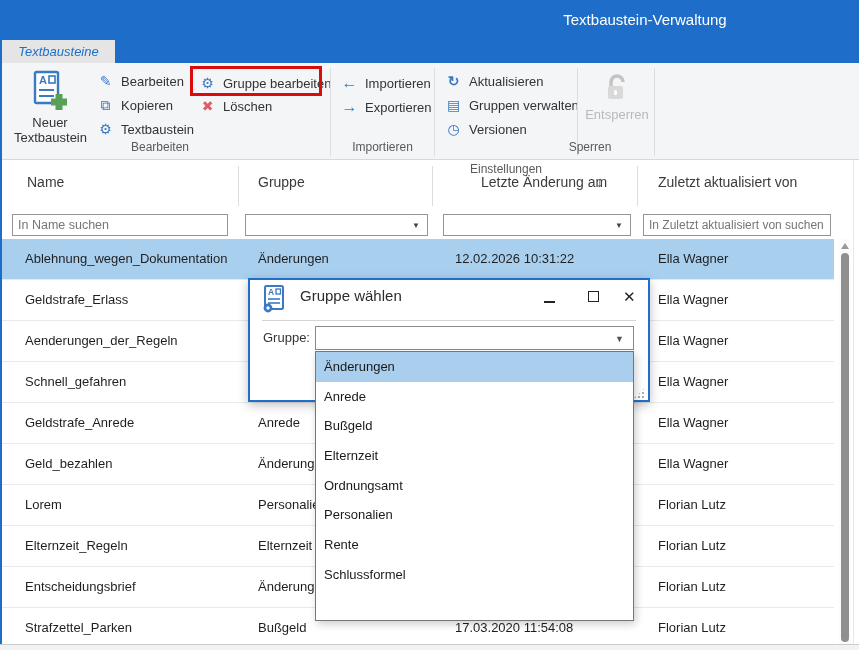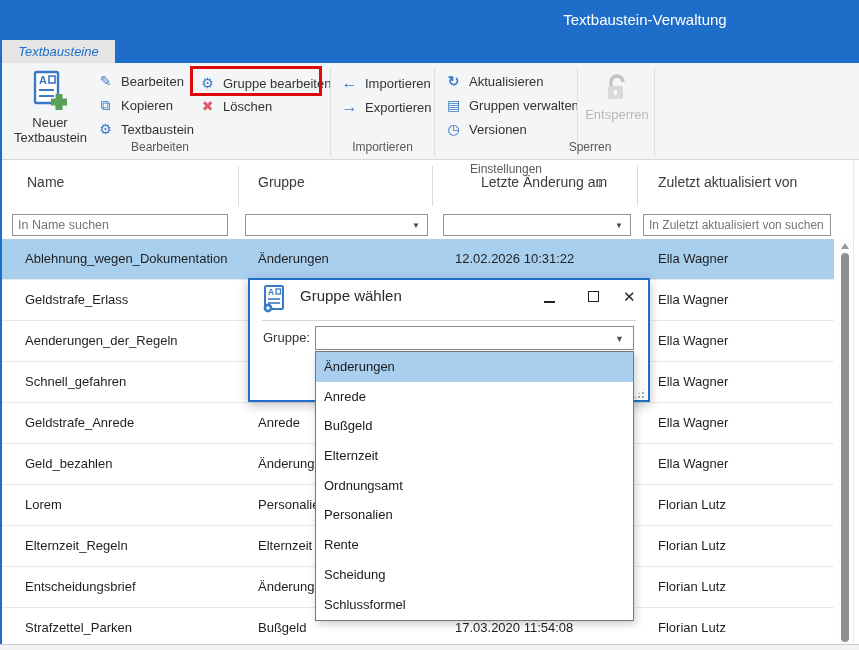--- a/index.html
+++ b/index.html
@@ -271,20 +271,19 @@
   <div class="abs dlg-grip"></div>
 
   <div class="abs popup">
     <div class="opt selected">Änderungen</div>
     <div class="opt">Anrede</div>
     <div class="opt">Bußgeld</div>
     <div class="opt">Elternzeit</div>
     <div class="opt">Ordnungsamt</div>
     <div class="opt">Personalien</div>
     <div class="opt">Rente</div>
-    <div class="opt">Scheidung</div>
     <div class="opt">Schlussformel</div>
   </div>
 
   <div class="abs edge-left"></div>
   <div class="abs edge-bottom"></div>
 
 </div>
 
 </body></html>

